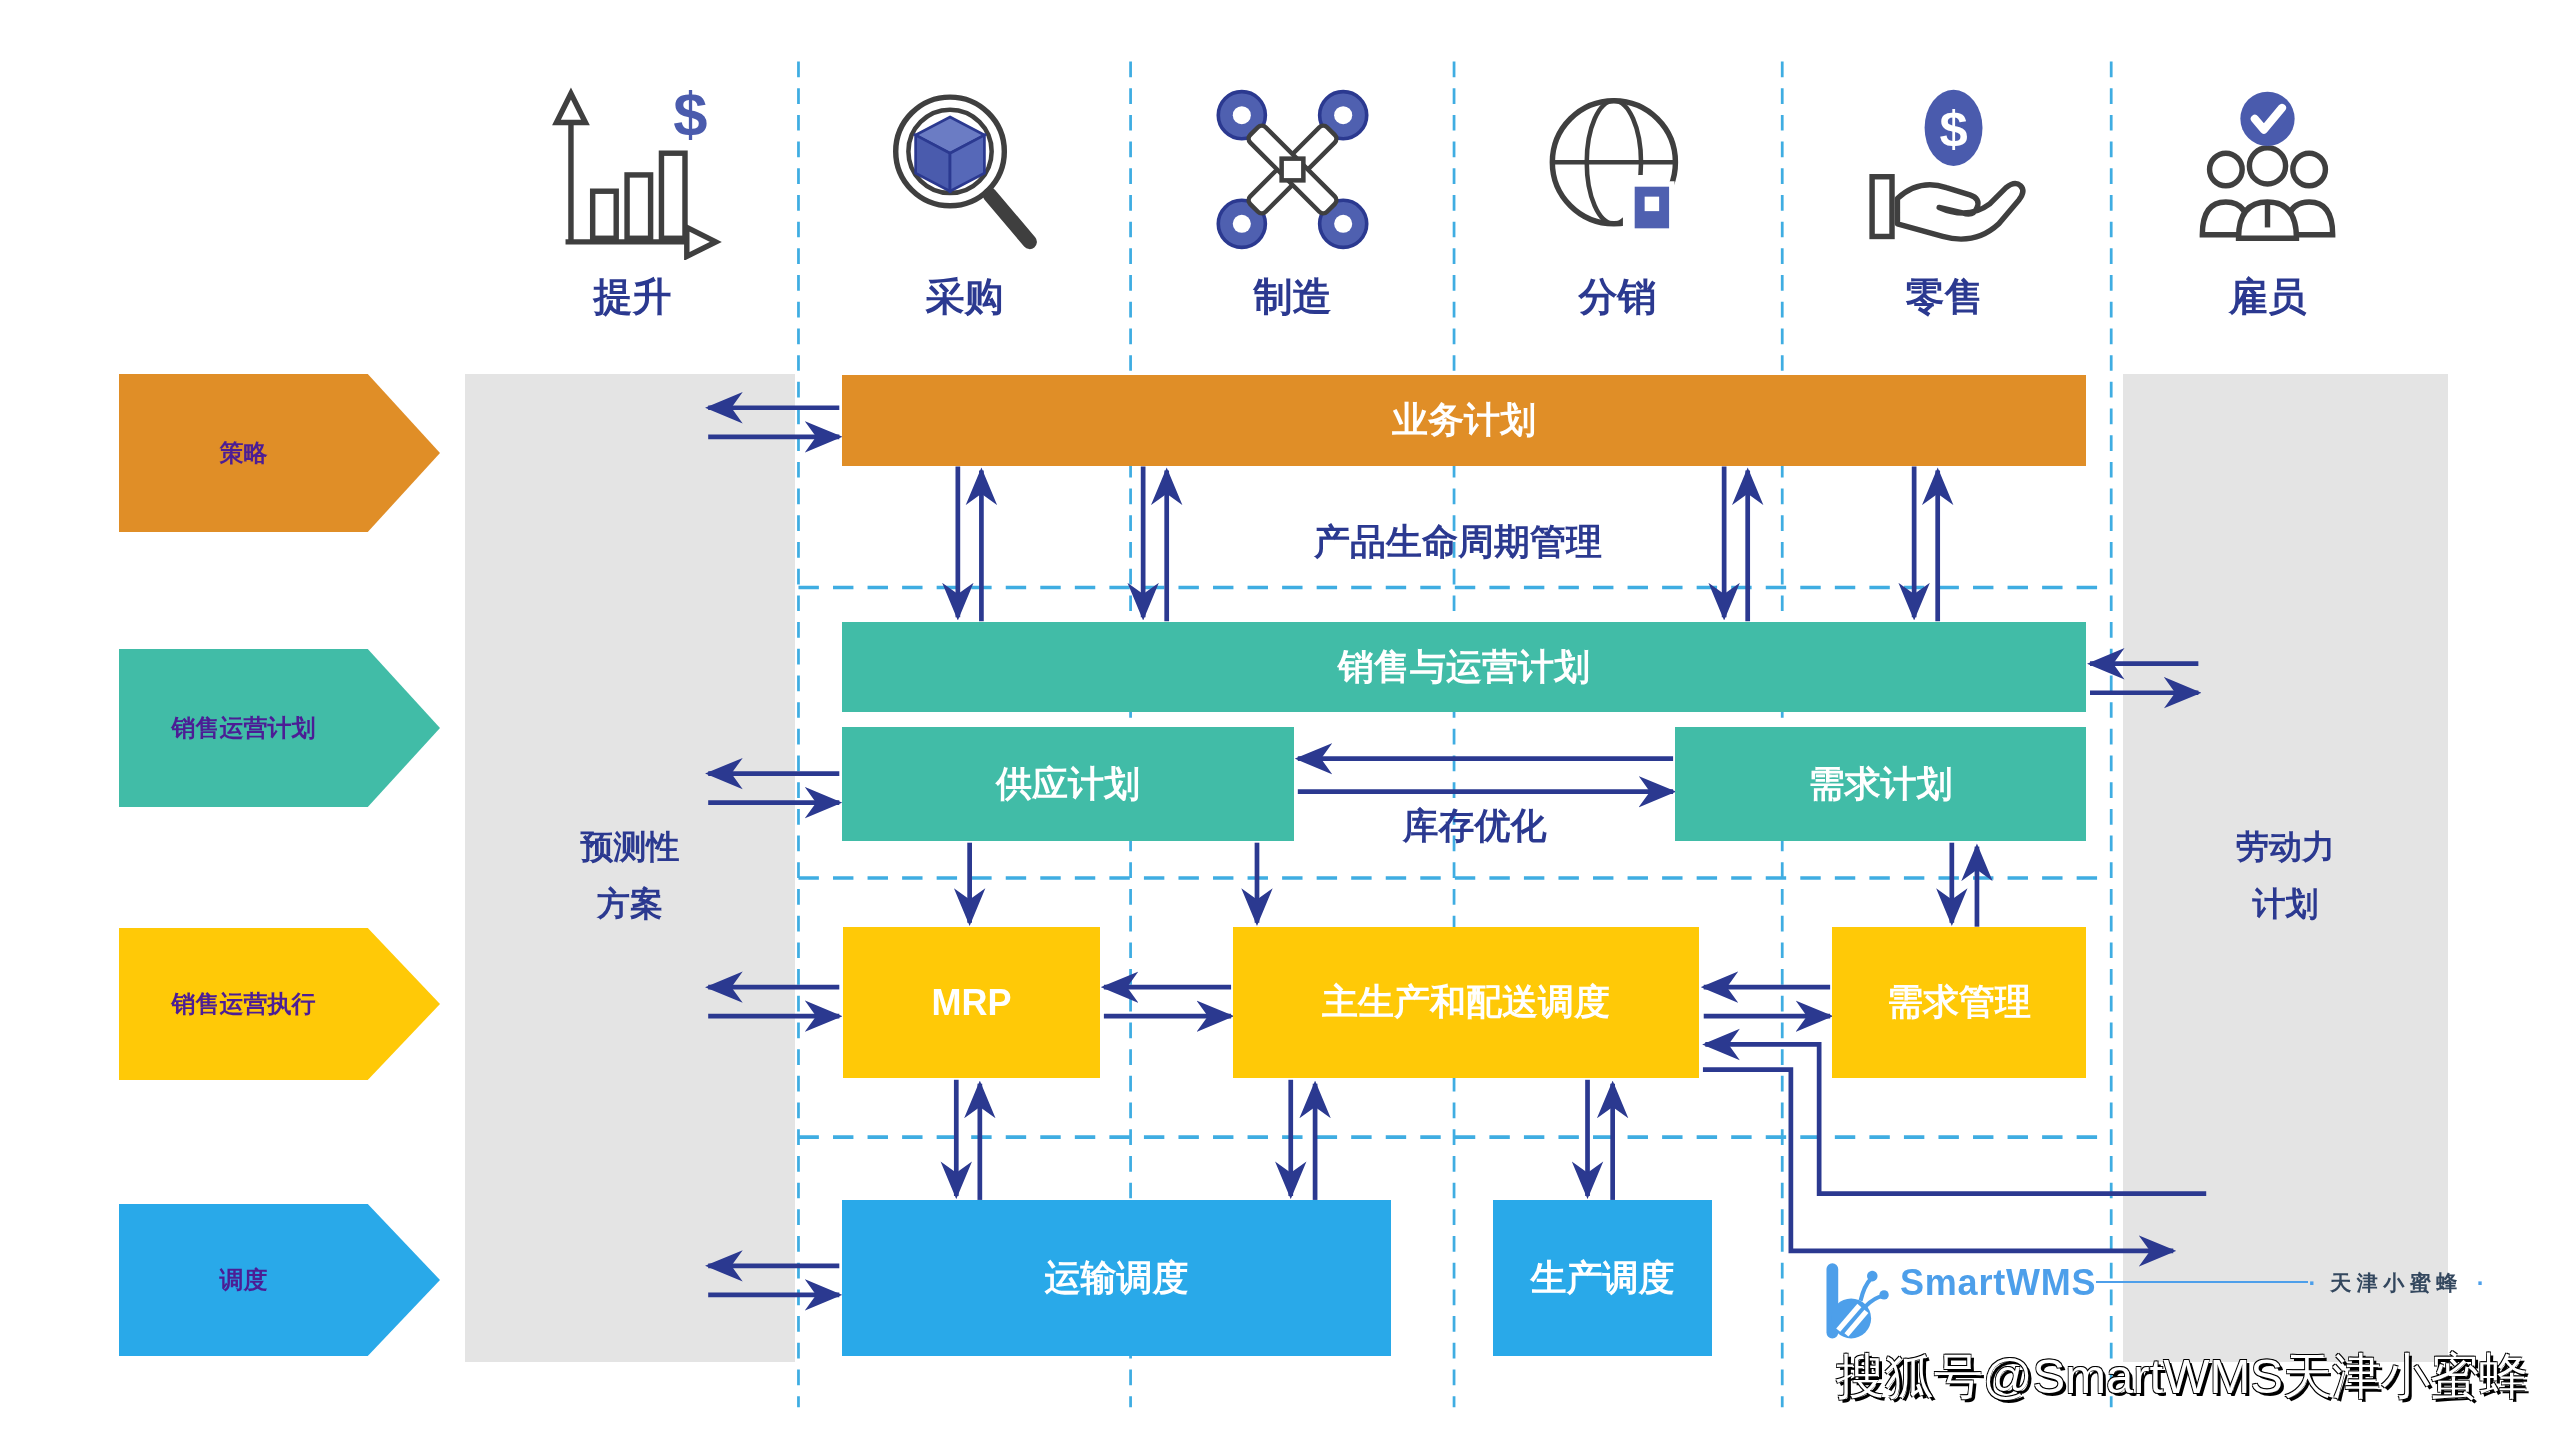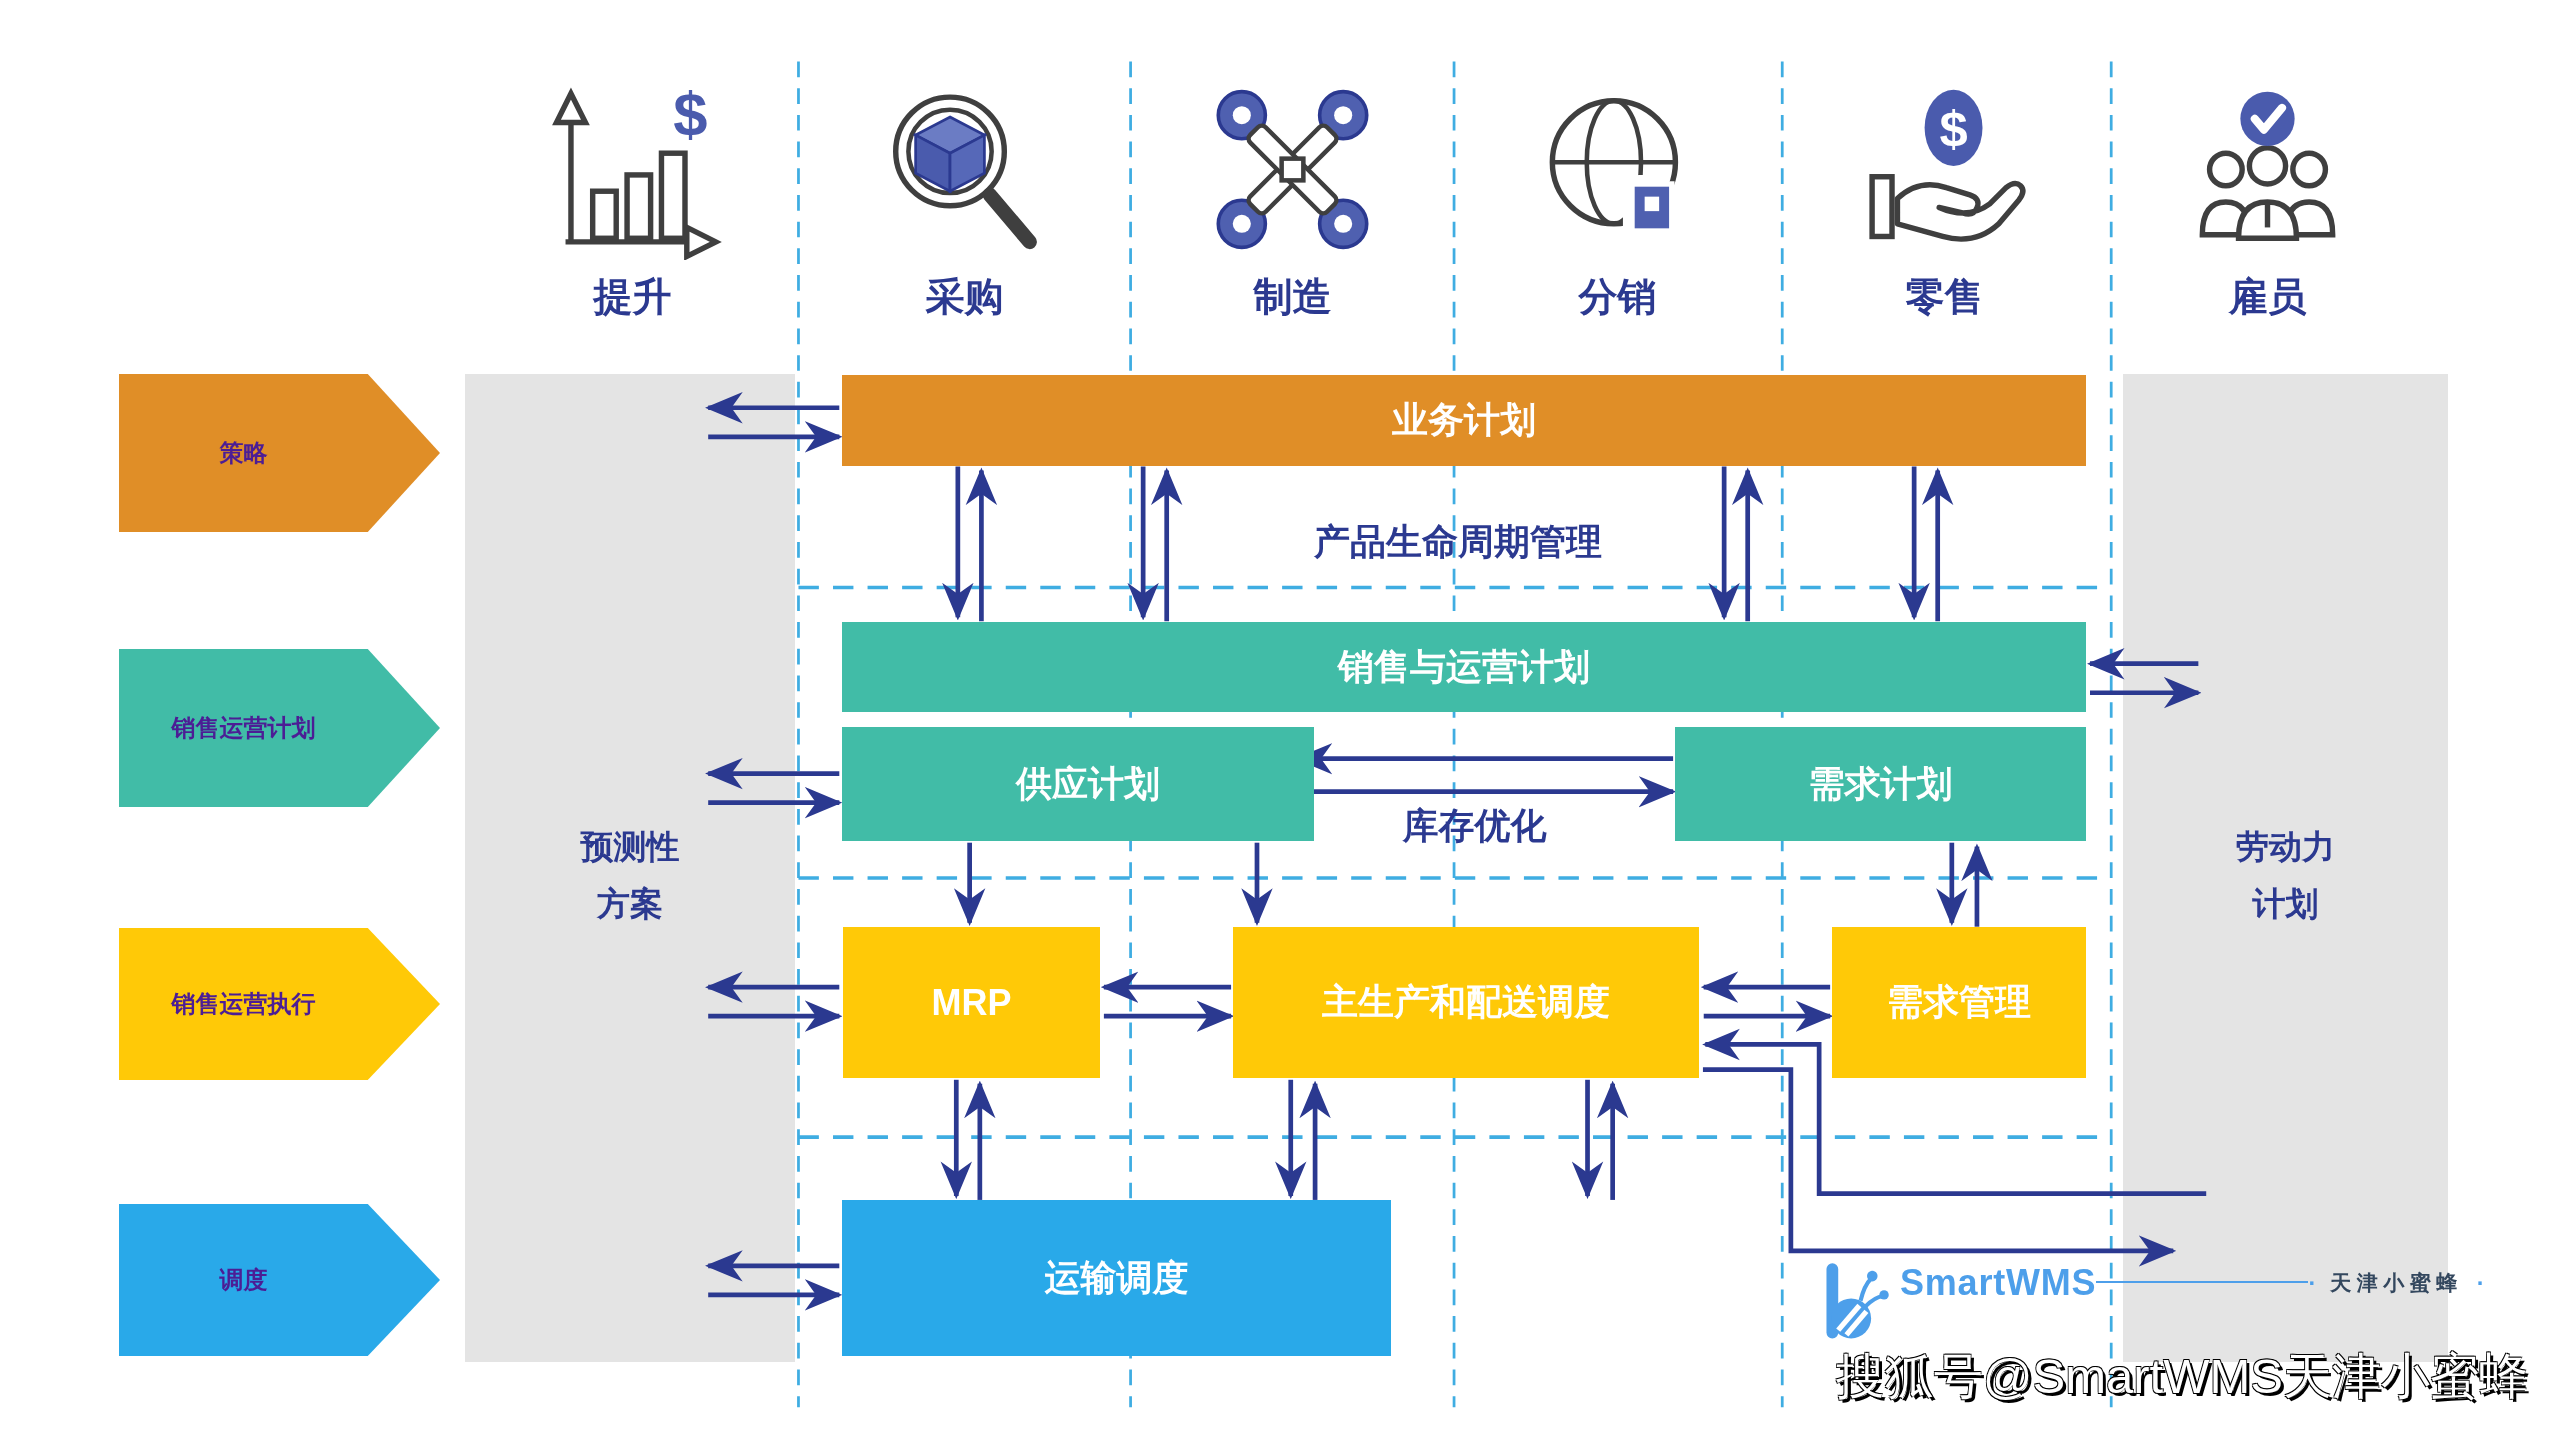--- a/index.html
+++ b/index.html
@@ -224,41 +224,44 @@
 
   <div class="abs box orange" style="left:842px;top:375px;width:1244px;height:91px;">
     <span>业务计划</span>
   </div>
 
   <div class="abs float-label" style="left:1144px;top:518px;width:628px;">产品生命周期管理</div>
 
   <div class="abs box teal" style="left:842px;top:622px;width:1244px;height:90px;">
     <span>销售与运营计划</span>
   </div>
-  <div class="abs box teal" style="left:842px;top:727px;width:452px;height:114px;padding-left:20px;">
+  <div class="abs box teal" style="left:842px;top:727px;width:452px;height:114px;">
     <span>供应计划</span>
   </div>
   <div class="abs box teal" style="left:1675px;top:727px;width:411px;height:114px;">
     <span>需求计划</span>
   </div>
 
   <div class="abs float-label" style="left:1239px;top:802px;width:471px;">库存优化</div>
 
   <div class="abs box yellow" style="left:843px;top:927px;width:257px;height:151px;font-size:36px;">
     <span>MRP</span>
   </div>
   <div class="abs box yellow" style="left:1233px;top:927px;width:466px;height:151px;">
     <span>主生产和配送调度</span>
   </div>
   <div class="abs box yellow" style="left:1832px;top:927px;width:254px;height:151px;">
     <span>需求管理</span>
   </div>
 
   <div class="abs box blue" style="left:842px;top:1200px;width:549px;height:156px;">
     <span>运输调度</span>
+  </div>
+  <div class="abs box blue" style="left:1493px;top:1200px;width:219px;height:156px;">
+    <span>生产调度</span>
   </div>
 
   <div class="abs logo" style="left:1818px;top:1262px;">
     <svg viewBox="0 0 60 80" width="71" height="94">
       <path d="M12,6 V60" stroke="#4D9FEA" stroke-width="10" stroke-linecap="round" fill="none"></path>
       <circle cx="28" cy="48" r="17" fill="#4D9FEA"></circle>
       <line x1="17" y1="58" x2="35" y2="37" stroke="#fff" stroke-width="4.5"></line>
       <line x1="24" y1="62" x2="41" y2="42" stroke="#fff" stroke-width="4.5"></line>
       <path d="M36,33 q3,-13 9,-19" stroke="#4D9FEA" stroke-width="3.5" fill="none"></path>
       <circle cx="46" cy="12" r="4.5" fill="#4D9FEA"></circle>

